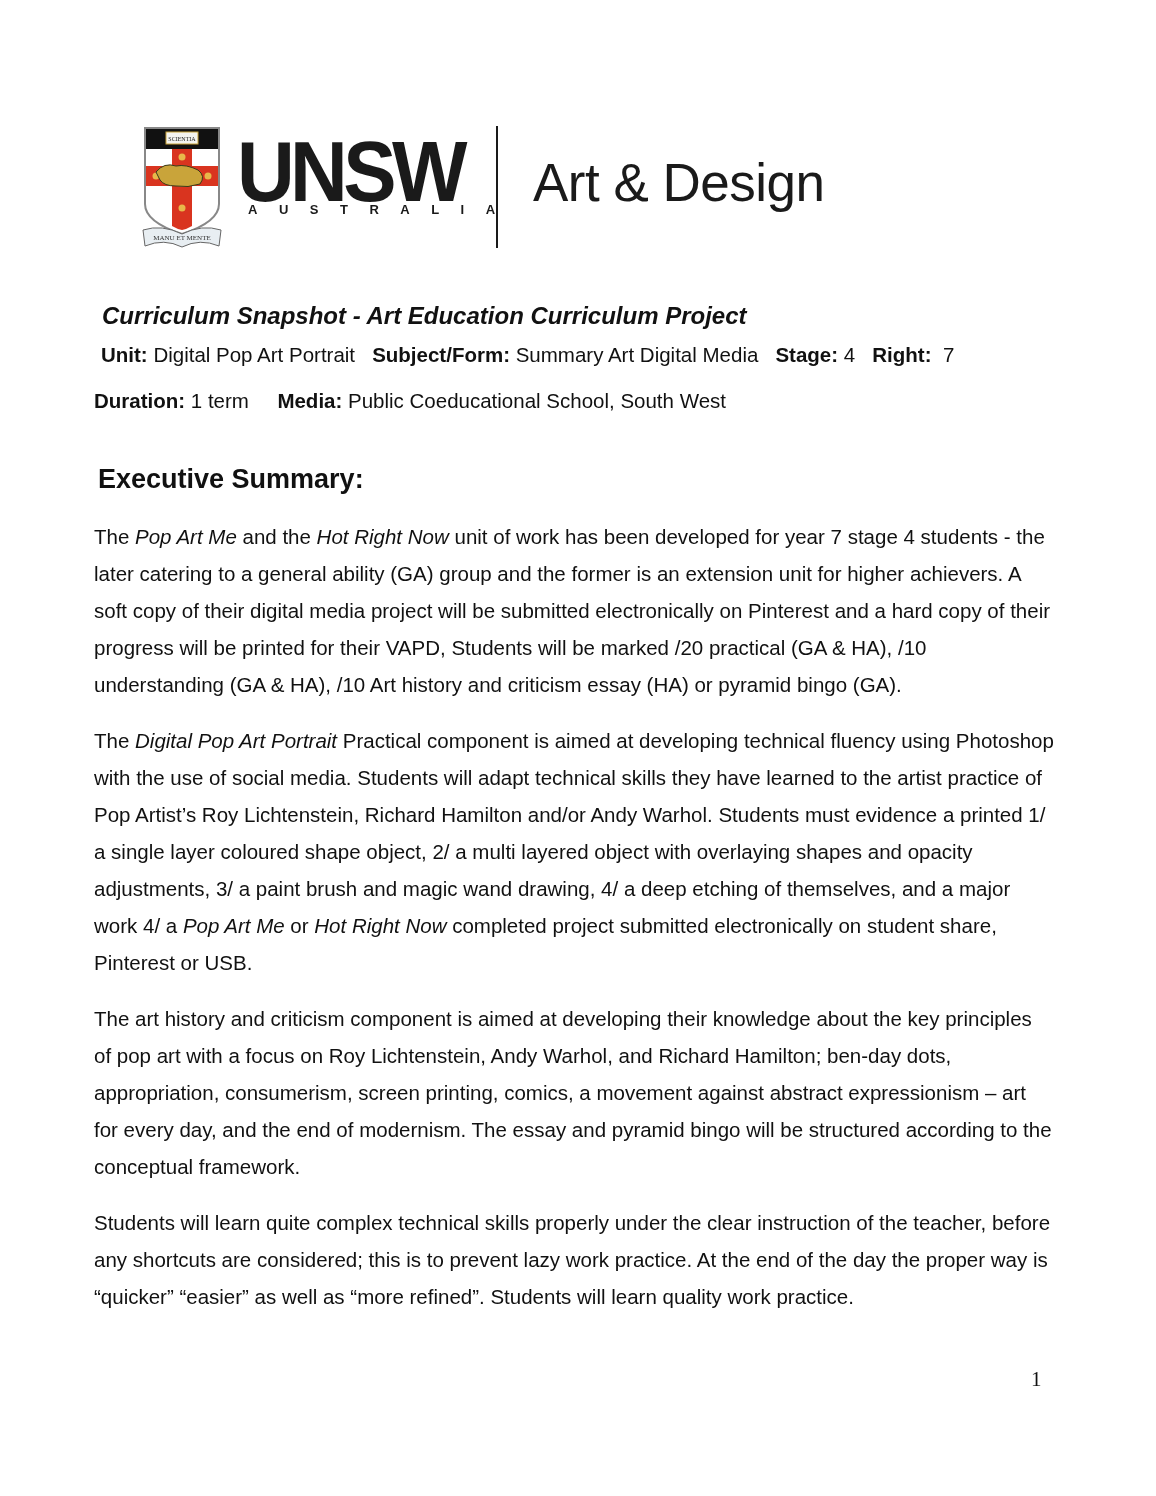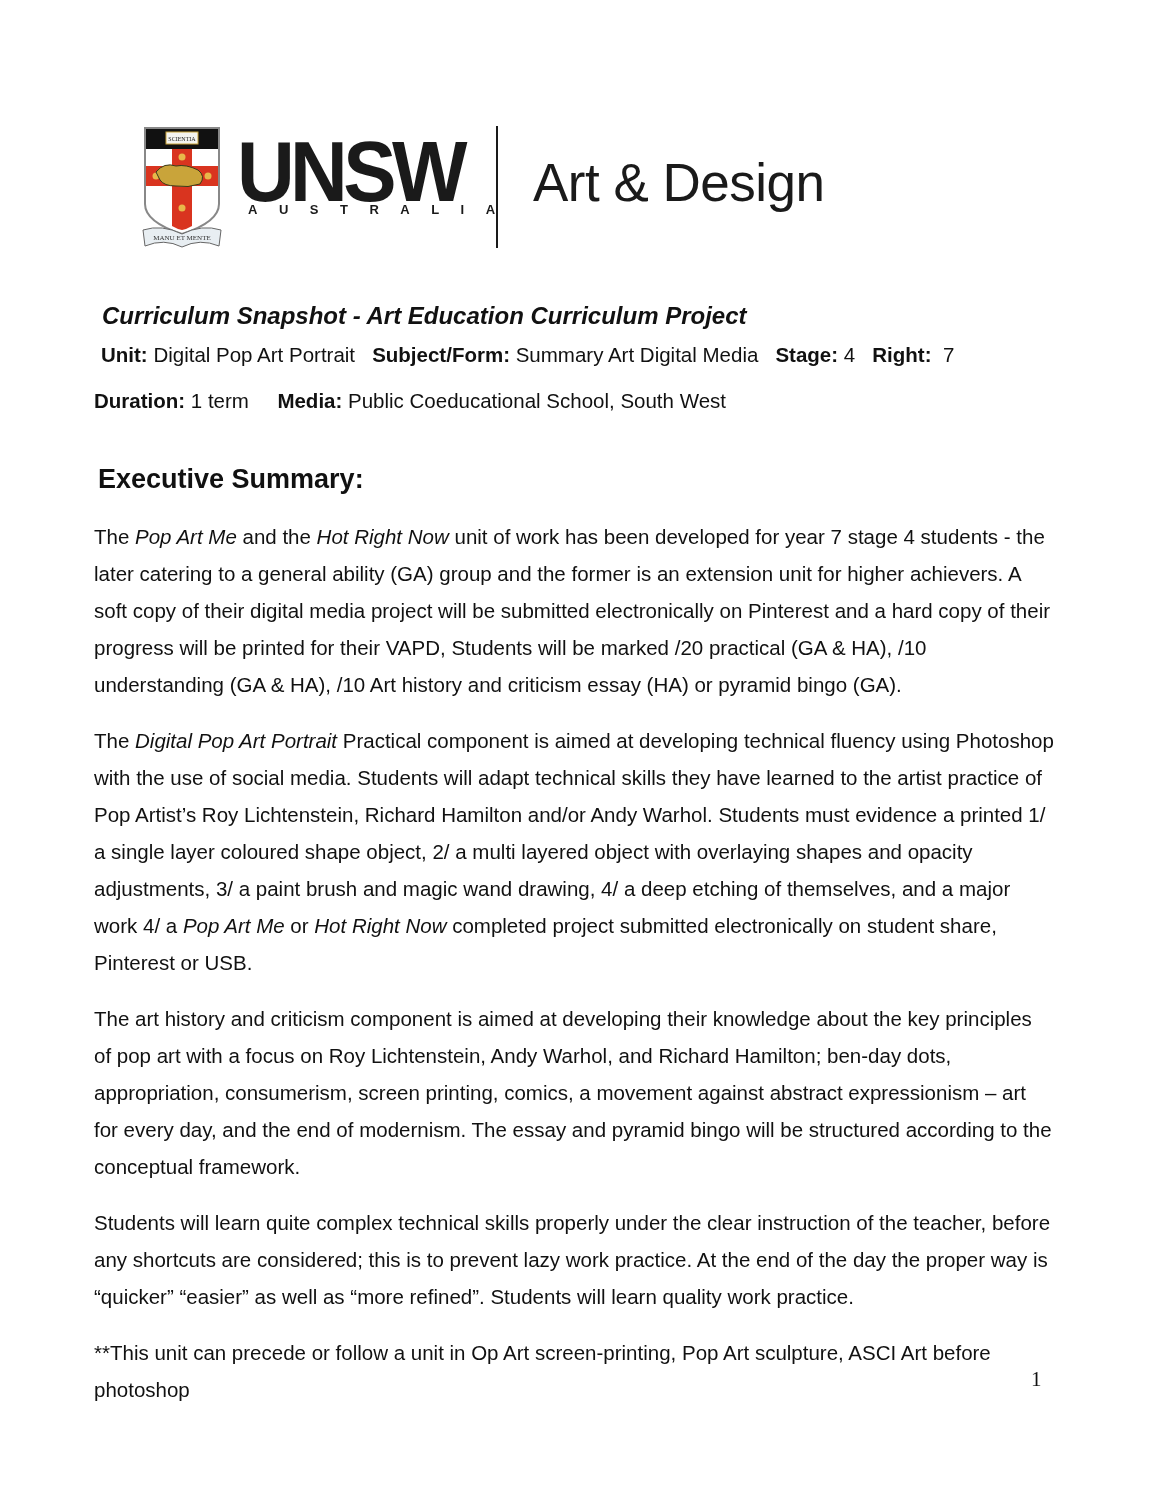--- a/index.html
+++ b/index.html
@@ -52,16 +52,15 @@
 
 <div class="meta-line meta2"><b>Duration:</b><span> 1 term</span><span>     </span><b>Media:</b><span> Public Coeducational School, South West</span></div>
 
 <h2 class="h2">Executive Summary:</h2>
 
 <div class="body">
   <p><span>The </span><i>Pop Art Me</i><span> and the </span><i>Hot Right Now</i><span> unit of work has been developed for year 7 stage 4 students - the later catering to a general ability (GA) group and the former is an extension unit for higher achievers. A soft copy of their digital media project will be submitted electronically on Pinterest and a hard copy of their progress will be printed for their VAPD, Students will be marked /20 practical (GA &amp; HA), /10 understanding (GA &amp; HA), /10 Art history and criticism essay (HA) or pyramid bingo (GA).</span></p>
   <p><span>The </span><i>Digital Pop Art Portrait</i><span> Practical component is aimed at developing technical fluency using Photoshop with the use of social media. Students will adapt technical skills they have learned to the artist practice of Pop Artist’s Roy Lichtenstein, Richard Hamilton and/or Andy Warhol. Students must evidence a printed 1/ a single layer coloured shape object, 2/ a multi layered object with overlaying shapes and opacity adjustments, 3/ a paint brush and magic wand drawing, 4/ a deep etching of themselves, and a major work 4/ a </span><i>Pop Art Me</i><span> or </span><i>Hot Right Now</i><span> completed project submitted electronically on student share, Pinterest or USB.</span></p>
   <p>The art history and criticism component is aimed at developing their knowledge about the key principles of pop art with a focus on Roy Lichtenstein, Andy Warhol, and Richard Hamilton; ben-day dots, appropriation, consumerism, screen printing, comics, a movement against abstract expressionism – art for every day, and the end of modernism. The essay and pyramid bingo will be structured according to the conceptual framework.</p>
   <p>Students will learn quite complex technical skills properly under the clear instruction of the teacher, before any shortcuts are considered; this is to prevent lazy work practice. At the end of the day the proper way is “quicker” “easier” as well as “more refined”. Students will learn quality work practice.</p>
-  <p>**This unit can precede or follow a unit in Op Art screen-printing, Pop Art sculpture, ASCI Art before photoshop</p>
 </div>
 
 <div class="page-num">1</div>
 
 </body></html>

